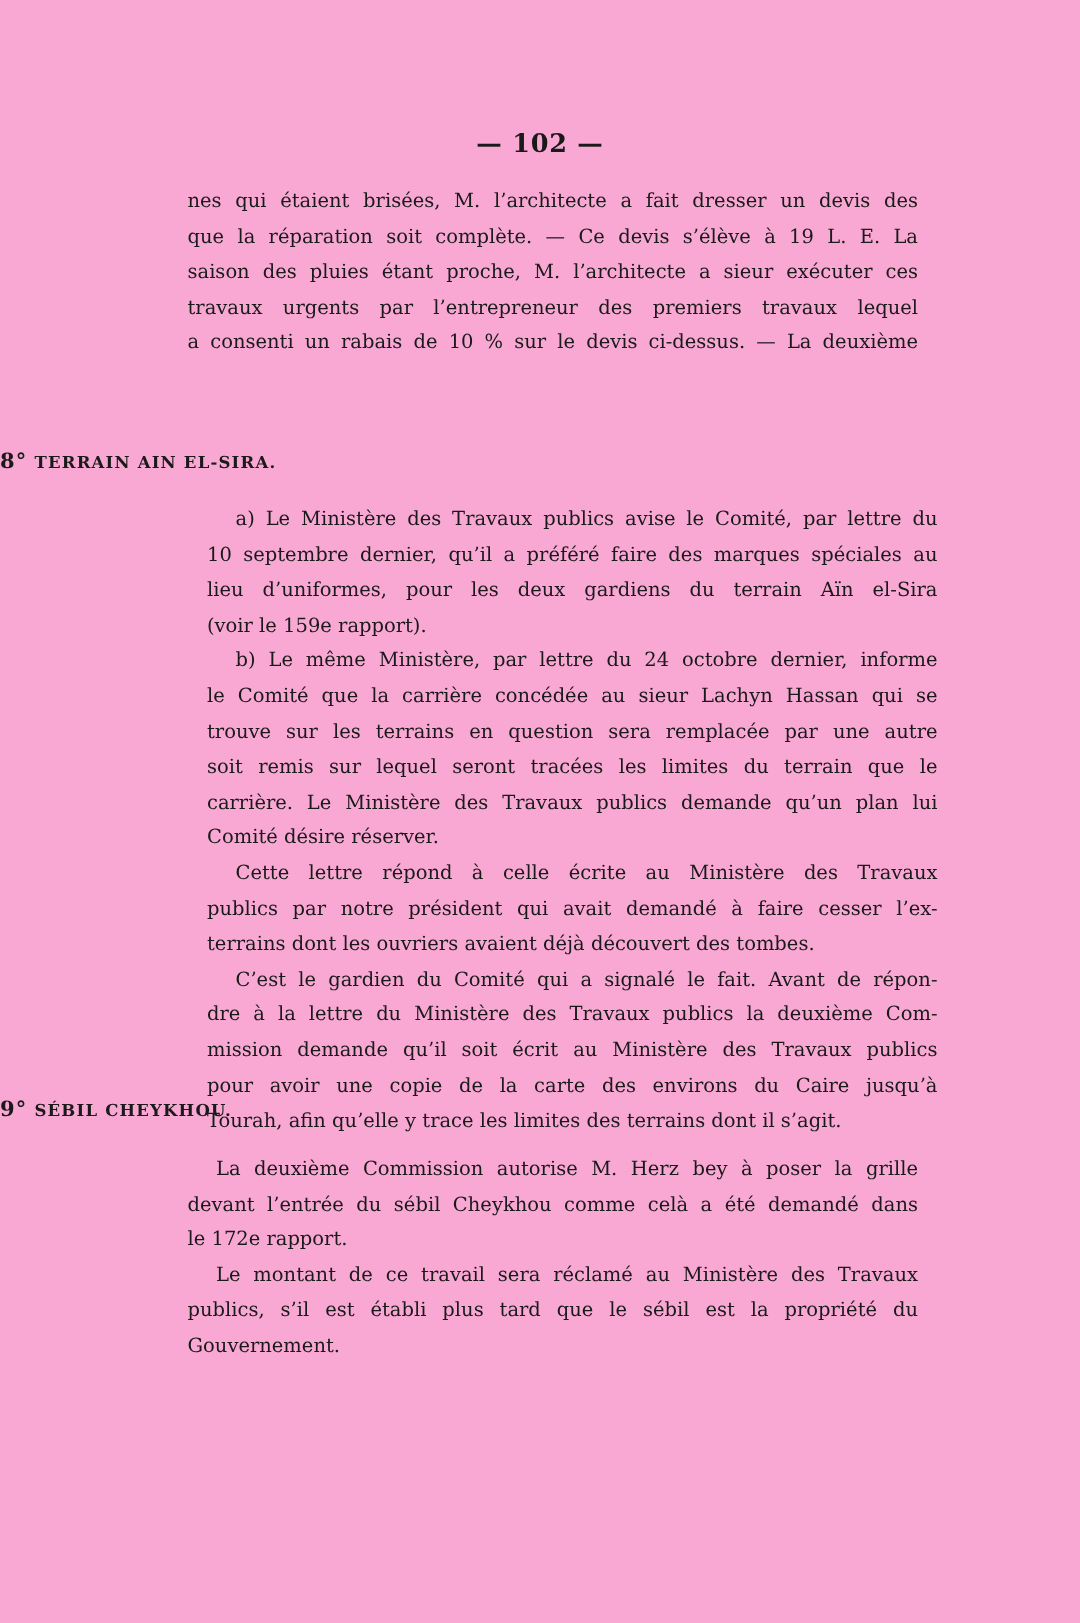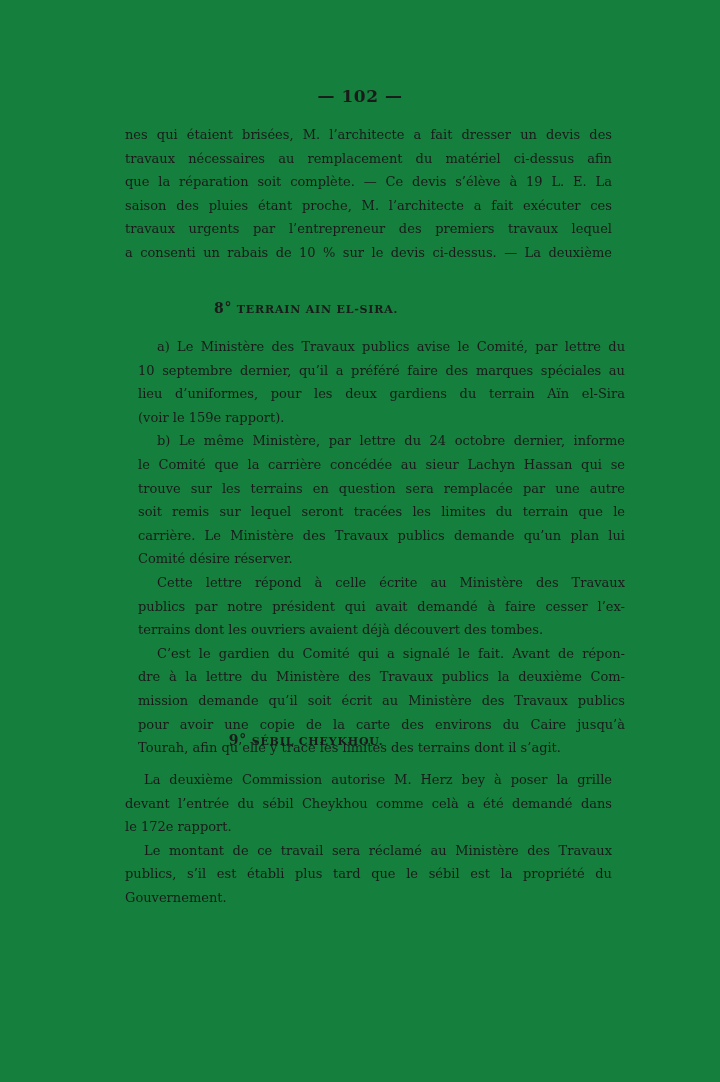--- a/index.html
+++ b/index.html
@@ -1,59 +1,58 @@
 <!DOCTYPE html>
 <html><head>
 <meta charset="utf-8">
 <style>
   html, body { margin: 0; padding: 0; background: #ffffff; }
   body { width: 720px; height: 1082px; position: relative; overflow: hidden; }
   .page {
     position: absolute; left: 0; top: 0; width: 720px; height: 1082px;
-    background: #15803d; color: #1a1a1a;
+    background: #f9a8d4; color: #1a1a1a;
     font-family: "DejaVu Serif", "Liberation Serif", serif;
     text-decoration: underline;
   }
   .folio {
     position: absolute; top: 86px; left: 0; width: 720px; text-align: center;
     font-size: 17px; font-weight: bold; letter-spacing: 0.5px;
   }
   .col {
     position: absolute; left: 125px; width: 487px;
   }
   .line {
     height: 23.6px; line-height: 23.6px; font-size: 13px;
     white-space: nowrap; text-align: justify; text-align-last: justify;
     overflow: visible;
   }
   .line.last { text-align-last: left; }
   .line.indent { padding-left: 19px; }
   .heading {
-    position: absolute; left: 0; width: 612px; text-align: center;
+    position: absolute; left: 0; width: 612px; 
     font-size: 11px; font-weight: bold; letter-spacing: 0.8px;
     font-family: "DejaVu Serif", "Liberation Serif", serif;
   }
   .heading .num { font-size: 14px; }
   #block1 { top: 123px; }
   #heading8 { top: 300px; }
   #block2 { top: 335px; margin-left: 13px; }
   #heading9 { top: 732px; }
   #block3 { top: 768px; }
 </style>
 </head>
 <body>
 
 <div class="page">
   <div class="folio">— 102 —</div>
 
   <div class="col" id="block1">
       <div class="line">nes qui étaient brisées, M. l’architecte a fait dresser un devis des</div>
-      <div class="line">travaux nécessaires au remplacement du matériel ci-dessus afin</div>
       <div class="line">que la réparation soit complète. — Ce devis s’élève à 19 L. E. La</div>
-      <div class="line">saison des pluies étant proche, M. l’architecte a fait exécuter ces</div>
+      <div class="line">saison des pluies étant proche, M. l’architecte a sieur exécuter ces</div>
       <div class="line">travaux urgents par l’entrepreneur des premiers travaux lequel</div>
       <div class="line">a consenti un rabais de 10 % sur le devis ci-dessus. — La deuxième</div>
     </div>
 
   <div class="heading" id="heading8">
     <span class="num">8°</span>
     <span>TERRAIN AIN EL-SIRA.</span>
   </div>
 
   <div class="col" id="block2">

